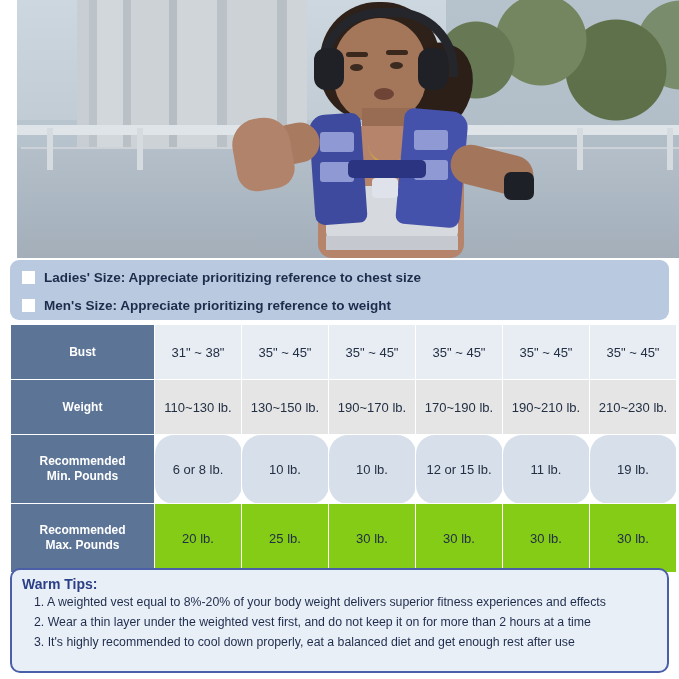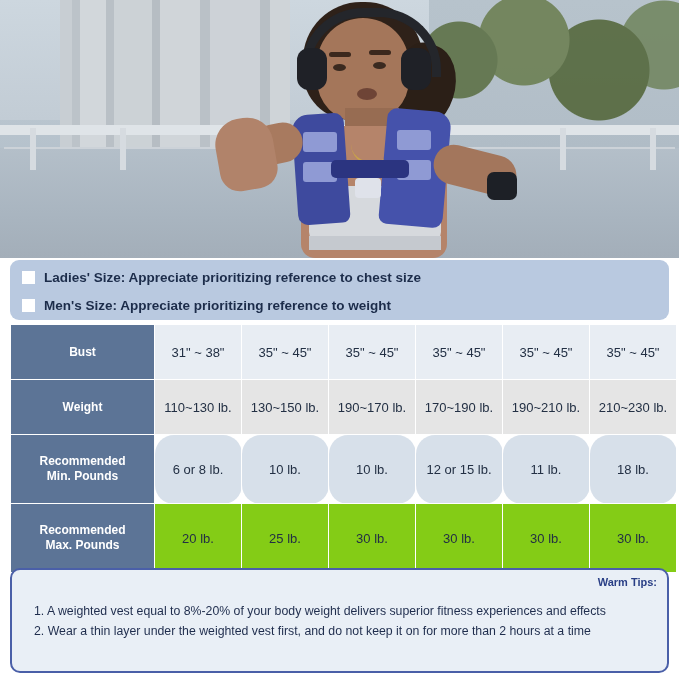--- a/index.html
+++ b/index.html
@@ -11,20 +11,21 @@
     width: 679px;
     height: 679px;
     font-family: "Liberation Sans", sans-serif;
     overflow: hidden;
   }
   .page {
     position: relative;
     width: 591px;
     height: 679px;
     background: #ffffff;
+    padding-left: 17px;
   }
 
   
   .hero {
     position: relative;
     width: 679px;
     height: 258px;
     overflow: hidden;
     background: linear-gradient(to bottom, #c9d3dc 0%, #b9c5cf 45%, #aab7c2 100%);
   }
@@ -209,25 +210,25 @@
     position: absolute;
     left: 10px; top: 310px;
     width: 659px; height: 105px;
     background: #e9eff6;
     border: 2px solid #4a5fa8;
     border-radius: 10px;
     box-sizing: border-box;
     padding: 6px 10px 0 10px;
   }
   .tips-title {
-    text-align: right;
+    text-align: left;
     color: #2a3f86;
     font-weight: bold;
-    font-size: 11px;
-    margin-bottom: 14px;
+    font-size: 14px;
+    margin-bottom: 1px;
   }
   .tip-line {
     color: #1f2d4d;
     font-size: 12.3px;
     line-height: 1.62;
     padding-left: 12px;
   }
 </style>
 </head>
 <body>
@@ -313,37 +314,38 @@
         <tr class="band-c">
           <th class="rowhead">
             <div>Recommended</div>
             <div>Min. Pounds</div>
           </th>
           <td>6 or 8 lb.</td>
           <td>10 lb.</td>
           <td>10 lb.</td>
           <td>12 or 15 lb.</td>
           <td>11 lb.</td>
-          <td>18 lb.</td>
+          <td>19 lb.</td>
         </tr>
         <tr class="band-d">
           <th class="rowhead">
             <div>Recommended</div>
             <div>Max. Pounds</div>
           </th>
           <td>20 lb.</td>
           <td>25 lb.</td>
           <td>30 lb.</td>
           <td>30 lb.</td>
           <td>30 lb.</td>
           <td>30 lb.</td>
         </tr>
       </tbody>
     </table>
 
     <div class="tips">
       <div class="tips-title">Warm Tips:</div>
       <div class="tip-line">1. A weighted vest equal to 8%-20% of your body weight delivers superior fitness experiences and effects</div>
       <div class="tip-line">2. Wear a thin layer under the weighted vest first, and do not keep it on for more than 2 hours at a time</div>
+      <div class="tip-line">3. It's highly recommended to cool down properly, eat a balanced diet and get enough rest after use</div>
     </div>
 
   </div>
 </div>
 
 </body></html>

